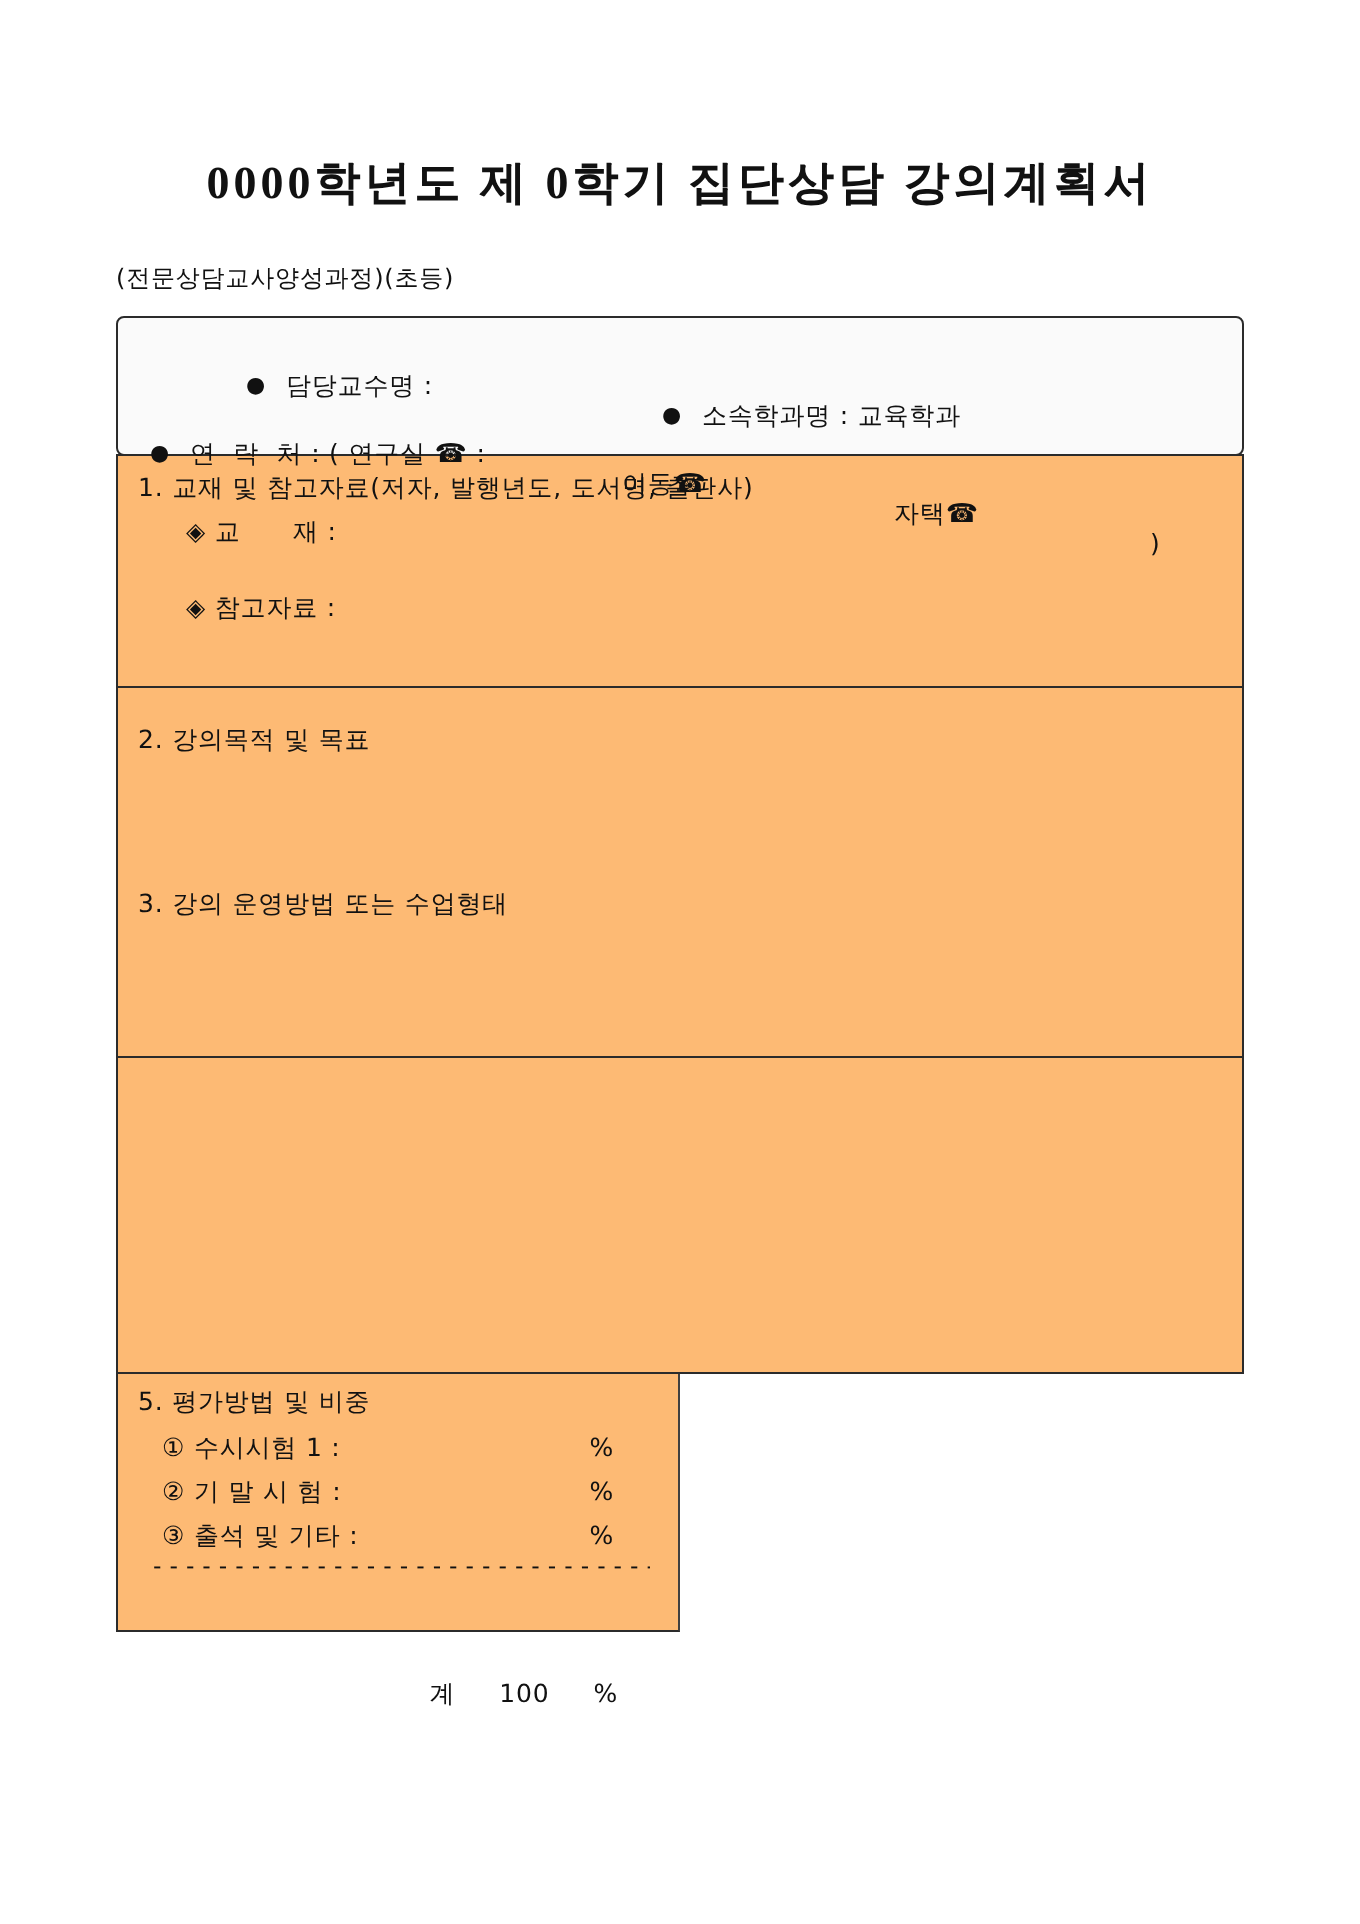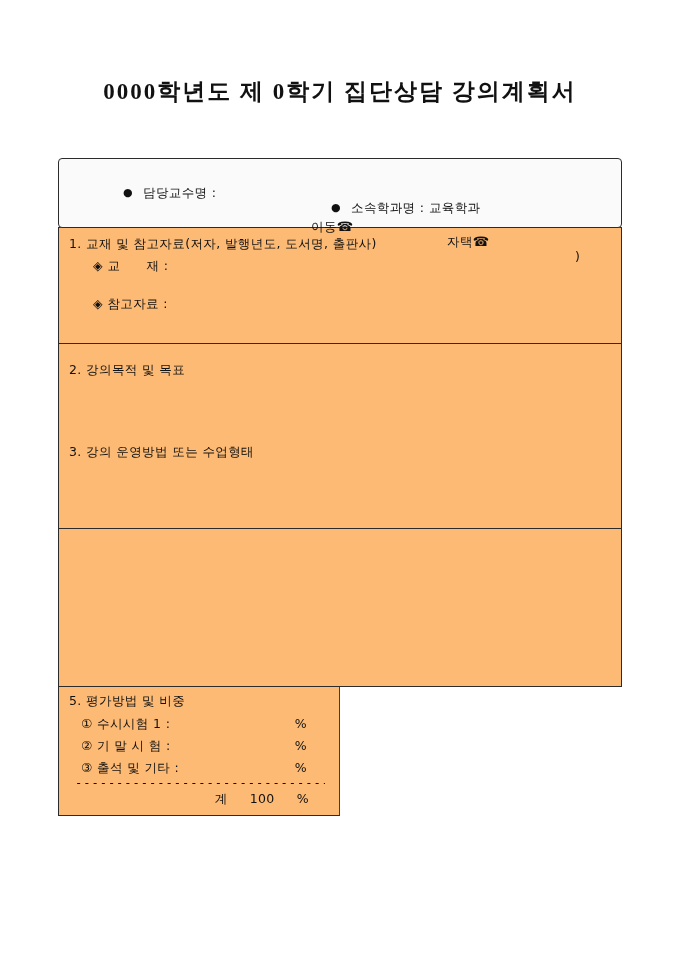--- a/index.html
+++ b/index.html
@@ -65,38 +65,40 @@
 
   .pct-row { position: absolute; left: 22px; right: 0; white-space: pre; }
   .pct-unit { position: absolute; right: 32px; top: 0; }
   .dash-line {
     font-family: "DejaVu Sans Mono", monospace;
     font-size: 12px;
     letter-spacing: 1px;
     overflow: hidden;
     white-space: nowrap;
   }
-  .total-row { position: absolute; right: 30px; white-space: pre; }
+  .total-row { position: absolute; right: 30px; white-space: pre; margin-top: 48px; }
   .total-row span { margin-left: 22px; }
 </style>
 </head>
 <body>
 
 <div class="page">
 
   <div class="title">0000학년도 제 0학기 집단상담 강의계획서</div>
+  <div class="subtitle">(전문상담교사양성과정)(초등)</div>
 
   <div class="form">
 
     <div class="header-box">
       <div class="hline" style="top: 11px;">
         <span class="seg" style="left: 16px; margin-left: 48px;"><span class="bullet">●</span><span>담당교수명 :</span><span></span></span>
         <span class="seg" style="left: 272px;"><span class="bullet">●</span><span>소속학과명 :</span> <span>교육학과</span></span>
       </div>
       <div class="hline" style="top: 45px;">
+        <span class="seg" style="left: 16px;"><span class="bullet">●</span><span>연  락  처 : ( 연구실 </span><span class="phone">☎</span><span> :</span></span>
         <span class="seg" style="left: 252px;"><span>이동</span><span class="phone">☎</span></span>
         <span class="seg" style="left: 388px;"><span>자택</span><span class="phone">☎</span></span>
         <span class="seg" style="left: 516px;">)</span>
       </div>
     </div>
 
     <div class="tbl">
 
       <div class="cell first" style="height: 117px;">
         <div class="abs" style="top: 8px; left: 10px;">1. 교재 및 참고자료(저자, 발행년도, 도서명, 출판사)</div>

